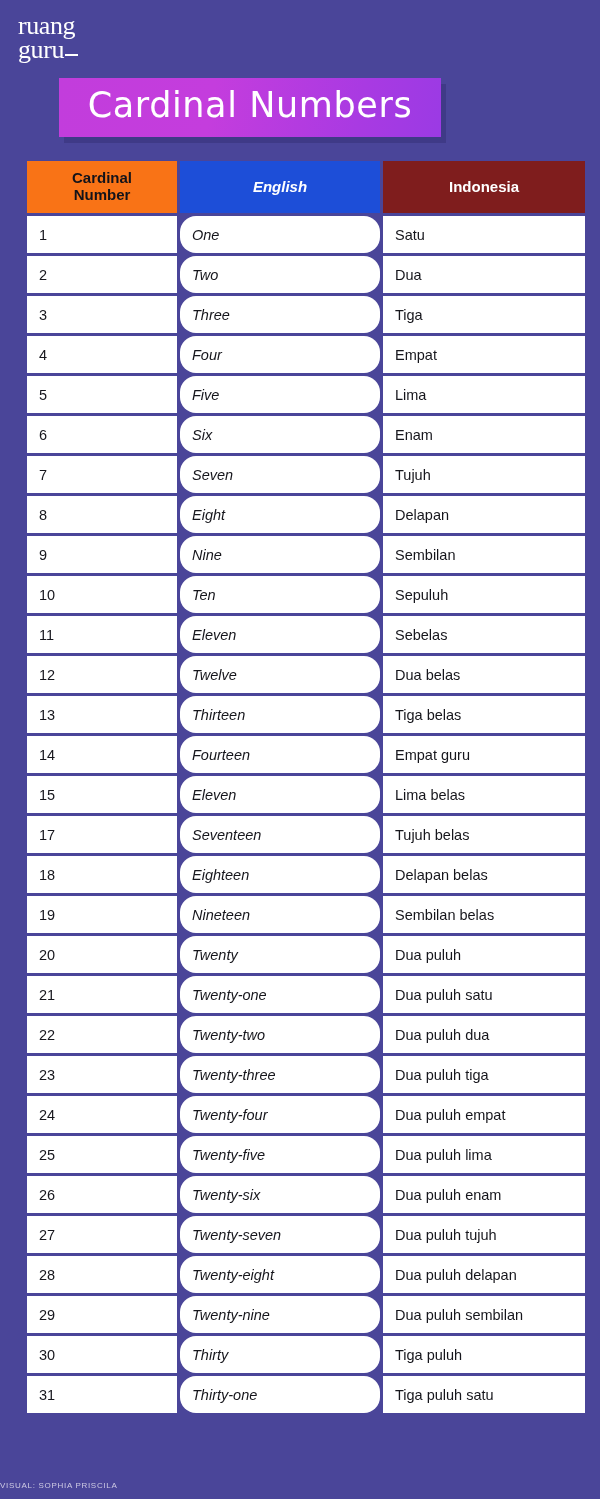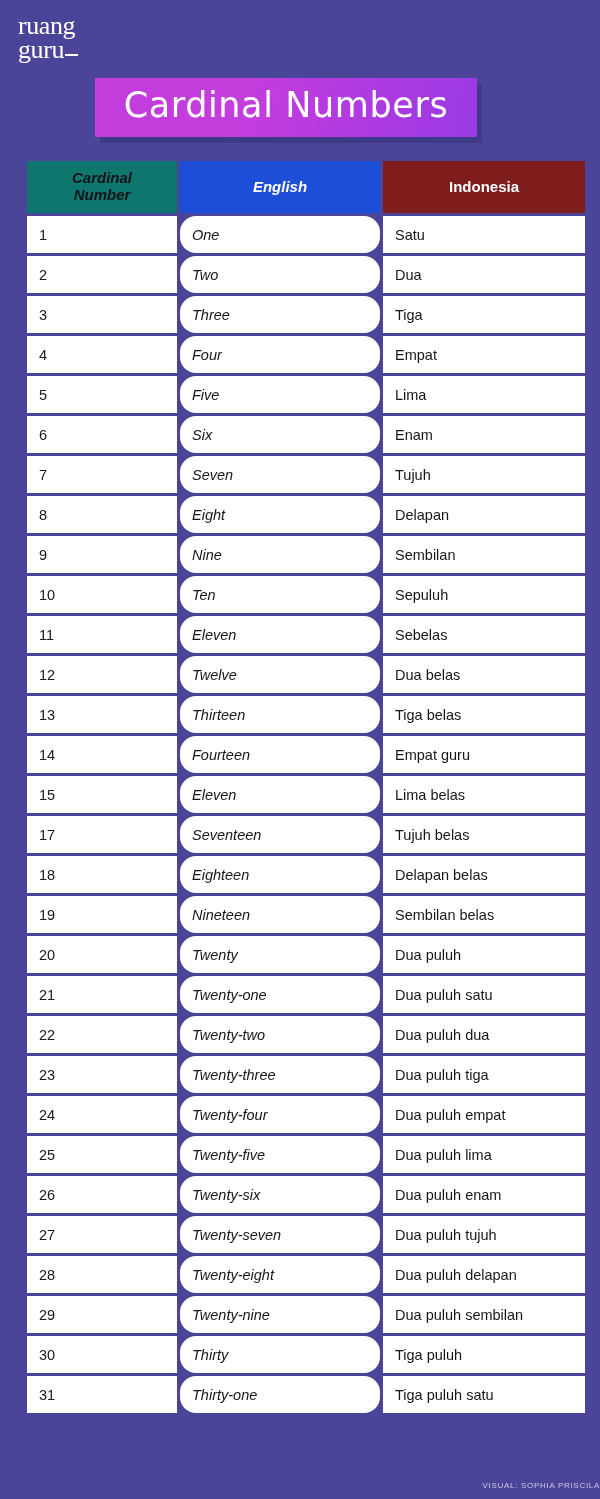--- a/index.html
+++ b/index.html
@@ -47,21 +47,20 @@
   }
 
   
   #title-banner-wrap {
     position: absolute;
     left: 0;
     top: 78px;
     width: 500px;
     display: flex;
     justify-content: center;
-    padding-left: 36px;
   }
   #title-banner {
     position: relative;
     background: linear-gradient(100deg, #c23ddc 0%, #c43ddd 40%, #a93ae2 78%, #9b3ae4 100%);
     padding: 9px 26px 13px 26px;
     box-shadow: 5px 6px 0 rgba(40, 34, 95, 0.30);
     min-width: 330px;
     text-align: center;
   }
   #title-text {
@@ -91,24 +90,23 @@
   #cardinal-table th {
     height: 52px;
     padding: 4px 10px;
     font-size: 15px;
     line-height: 1.12;
     vertical-align: middle;
     text-align: center;
     box-sizing: border-box;
   }
   .th-num {
-    background: #0f766e;
+    background: #f97316;
     color: #13131a;
     font-weight: bold;
-    font-style: italic;
   }
   .th-en {
     background: #1d4ed8;
     color: #ffffff;
     font-weight: bold;
     font-style: italic;
   }
   .th-id {
     background: #7f1d1d;
     color: #ffffff;
@@ -130,21 +128,21 @@
   td.cell-num { font-style: normal; }
   td.cell-en  { font-style: italic; border-radius: 16px; }
   td.cell-id  { font-style: normal; margin-top: 29px; }
 
   
   #footer-credit {
     position: absolute;
     left: 0;
     top: 1481px;
     width: 600px;
-    text-align: right;
+    text-align: left;
     color: #cfcbe4;
     font-size: 8px;
     letter-spacing: 0.7px;
     font-weight: normal;
   }
 </style>
 </head>
 <body>
 
 <div id="brand-logo">

